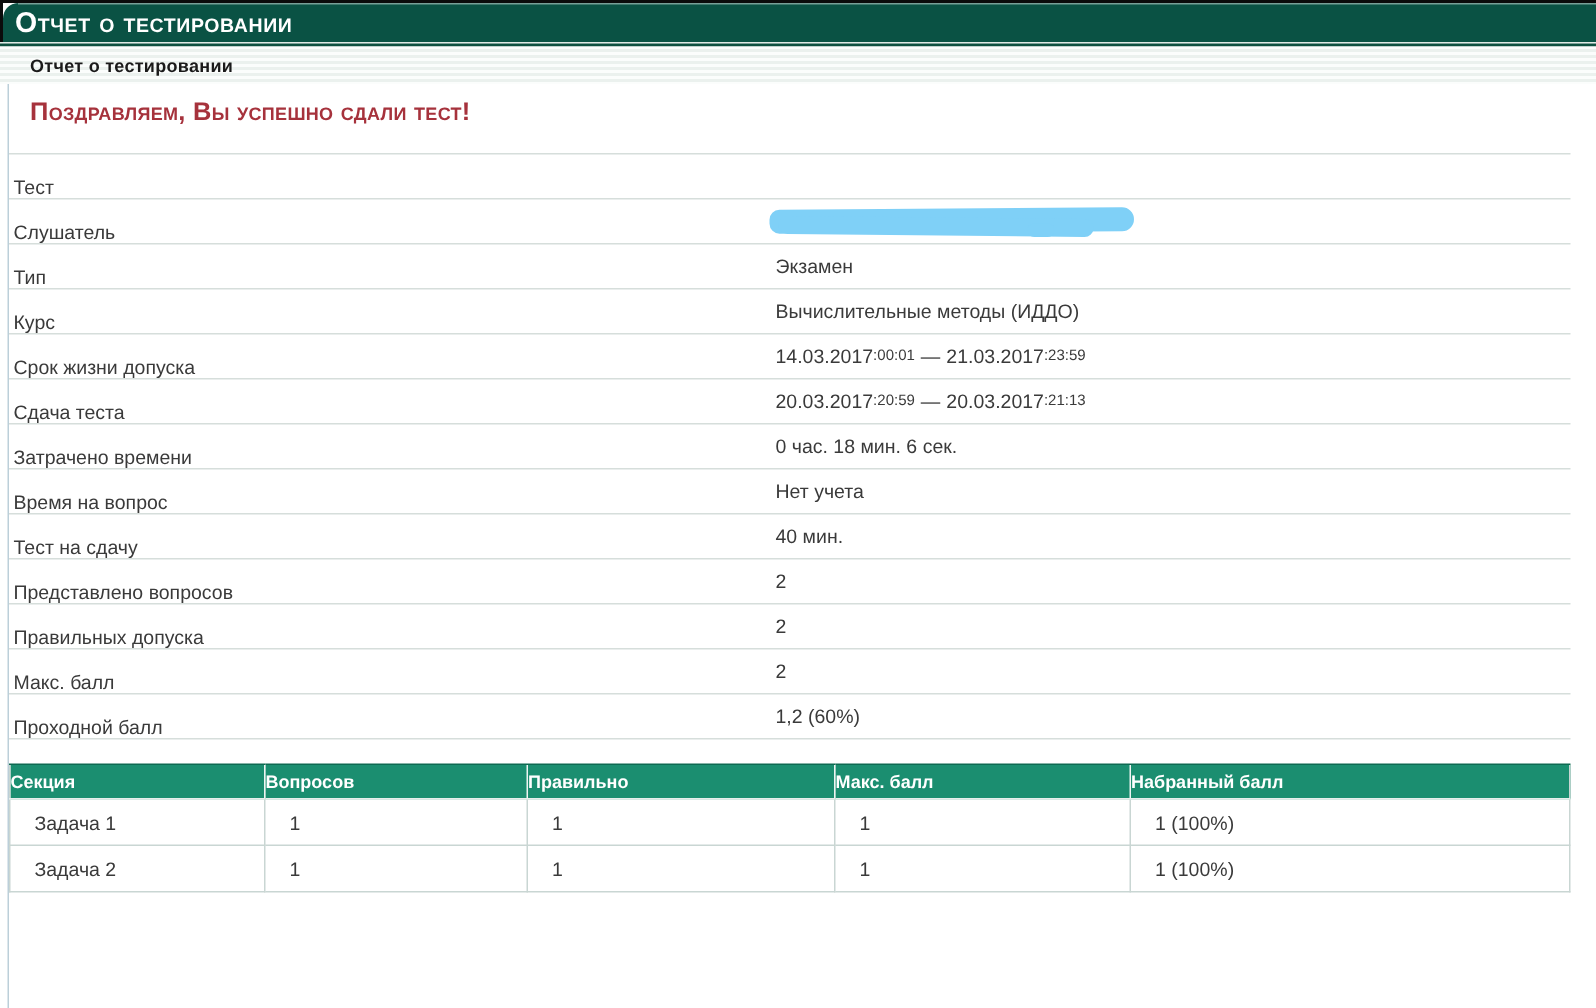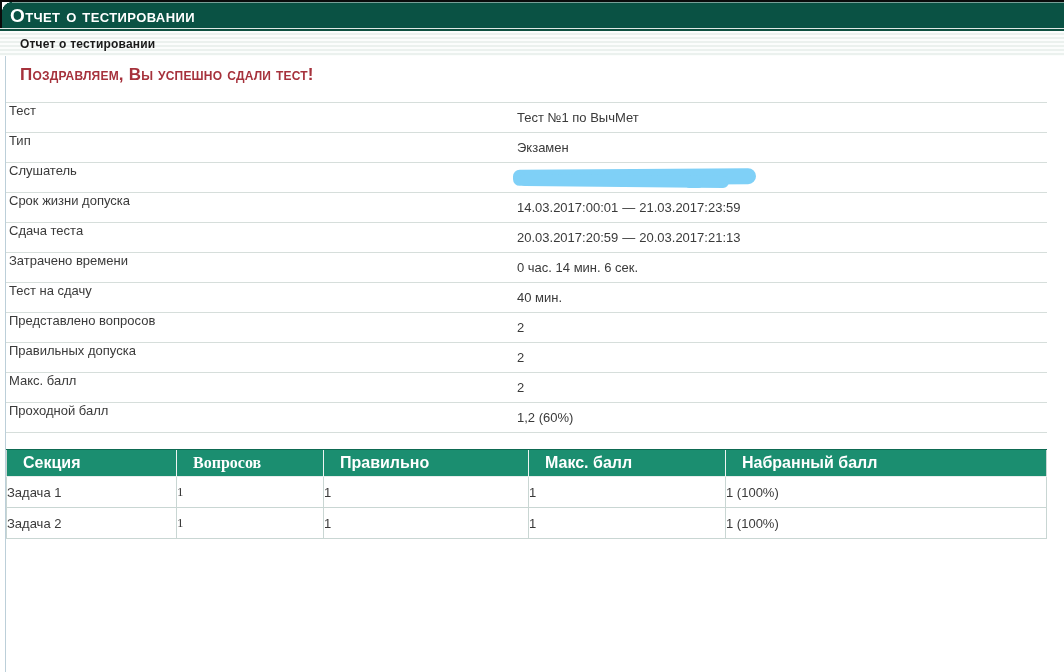--- a/index.html
+++ b/index.html
@@ -77,30 +77,30 @@
   }
   .report-rows{
     margin:9px 0 0 6px;
     width:1041px;
     border-top:1px solid var(--sep);
   }
   .row{
     position:relative;
     height:30px;
     border-bottom:1px solid var(--sep);
-    display:flex;align-items:flex-start;
+    display:flex;align-items:flex-end;
     font-size:13px;
   }
   .row .lab{padding-left:3px;color:var(--text);}
   .row .val{
     position:absolute;left:511px;top:0;bottom:0;
     display:flex;align-items:center;
     color:var(--text);
   }
-  .row .val .time{font-size:13px;}
+  .row .val .time{font-size:10px;}
   .row .val .dsep{padding:0 4px;}
   
   .scribble{position:relative;display:inline-block;width:243px;height:17px;margin-left:-4px;}
   .scribble .s1{position:absolute;left:0;top:0;width:243px;height:16px;background:var(--redaction-blue);border-radius:10px 12px 12px 10px;transform:rotate(-0.4deg);}
   .scribble .s2{position:absolute;left:6px;top:6px;width:210px;height:12px;background:var(--redaction-blue);border-radius:8px;transform:rotate(0.6deg);}
   .scribble .s3{position:absolute;left:172px;top:10px;width:18px;height:9px;background:var(--redaction-blue);border-radius:6px;}
   
   .checkbox{
     display:inline-block;width:14px;height:14px;margin-left:11px;
     border:1px solid #222;background:#fff;
@@ -109,39 +109,39 @@
   
   .summary-table{
     margin:16px 0 0 6px;
     width:1041px;
     border-collapse:collapse;
     font-size:13px;
   }
   .summary-table th{
     background:var(--table-header);
     color:#ffffff;
-    font-size:16px;
+    font-size:12px;
     font-weight:bold;
     text-align:left;
-    padding:4px 16px;
+    padding:4px 0;
     height:22px;
     border-top:1px solid #0e6a52;
     border-bottom:1px solid #e7eeec;
   }
   .summary-table th + th{border-left:1px solid #eef4f2;}
   .summary-table td{
     background:#ffffff;
     color:var(--text);
-    padding:7px 0;
+    padding:7px 16px;
     height:31px;
     border:1px solid var(--tbl-border);
   }
   .summary-table{border:1px solid var(--tbl-border);}
   .col-0{width:170px;}
-  .col-1{width:147px;font-family:Liberation Serif, serif;}
+  .col-1{width:175px;}
   .col-2{width:205px;}
   .col-3{width:197px;}
 </style>
 </head>
 <body>
 
 <div class="title-bar">
   <div class="top-edge"></div>
   <div class="top-highlight"></div>
   <div class="left-edge"></div>
@@ -155,41 +155,44 @@
   <span class="breadcrumb">Отчет о тестировании</span>
 </div>
 
 <div class="left-rail"></div>
 
 <div class="congrats">Поздравляем, Вы успешно сдали тест!</div>
 
 <div class="report-rows" id="report-rows">
     <div class="row">
       <span class="lab">Тест</span>
-      <span class="val">
-        <span>Тест №1 по ВычМет</span>
-      </span>
-    </div>
-    <div class="row">
-      <span class="lab">Тип</span>
-      <span class="val">
-        <span>Экзамен</span>
-      </span>
     </div>
     <div class="row">
       <span class="lab">Слушатель</span>
       <span class="val">
         <span class="scribble">
           <span class="s1"></span>
           <span class="s2"></span>
           <span class="s3"></span>
         </span>
       </span>
     </div>
     <div class="row">
+      <span class="lab">Тип</span>
+      <span class="val">
+        <span>Экзамен</span>
+      </span>
+    </div>
+    <div class="row">
+      <span class="lab">Курс</span>
+      <span class="val">
+        <span>Вычислительные методы (ИДДО)</span>
+      </span>
+    </div>
+    <div class="row">
       <span class="lab">Срок жизни допуска</span>
       <span class="val">
         <span class="date">14.03.2017</span>
         <span class="time">:00:01</span>
         <span class="dsep">—</span>
         <span class="date">21.03.2017</span>
         <span class="time">:23:59</span>
       </span>
     </div>
     <div class="row">
@@ -198,21 +201,27 @@
         <span class="date">20.03.2017</span>
         <span class="time">:20:59</span>
         <span class="dsep">—</span>
         <span class="date">20.03.2017</span>
         <span class="time">:21:13</span>
       </span>
     </div>
     <div class="row">
       <span class="lab">Затрачено времени</span>
       <span class="val">
-        <span>0 час. 14 мин. 6 сек.</span>
+        <span>0 час. 18 мин. 6 сек.</span>
+      </span>
+    </div>
+    <div class="row">
+      <span class="lab">Время на вопрос</span>
+      <span class="val">
+        <span>Нет учета</span>
       </span>
     </div>
     <div class="row">
       <span class="lab">Тест на сдачу</span>
       <span class="val">
         <span>40 мин.</span>
       </span>
     </div>
     <div class="row">
       <span class="lab">Представлено вопросов</span>

